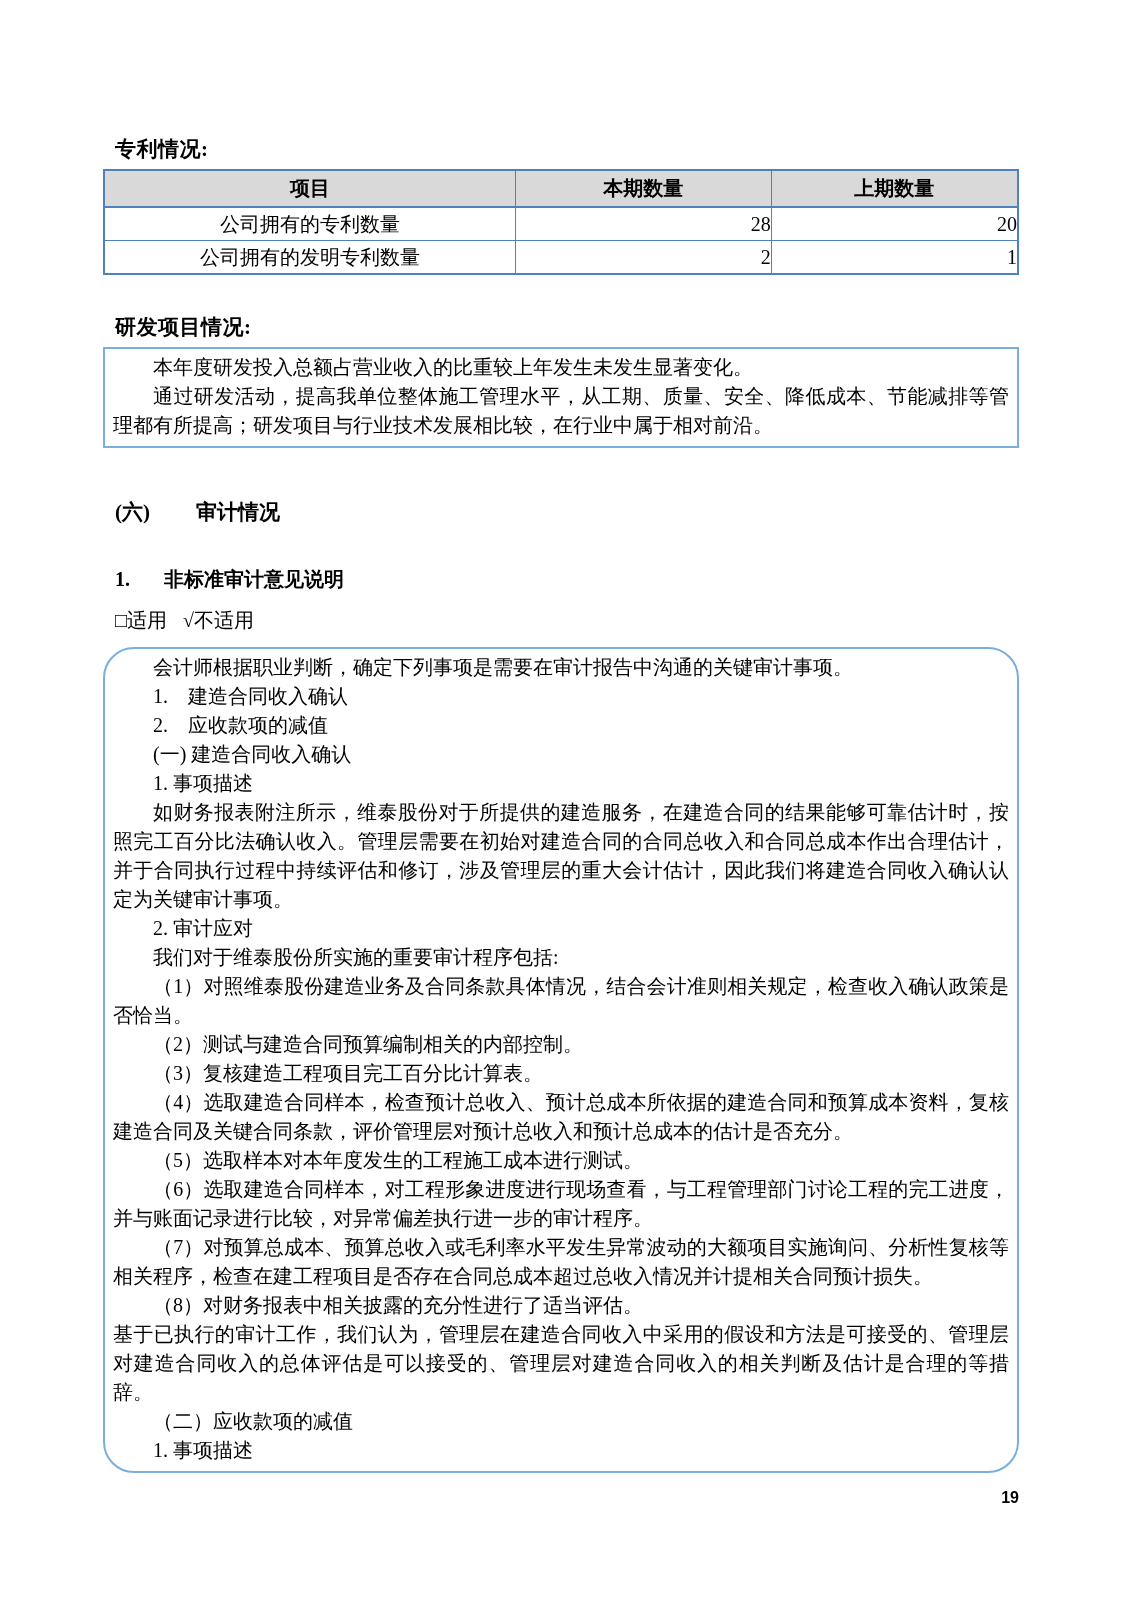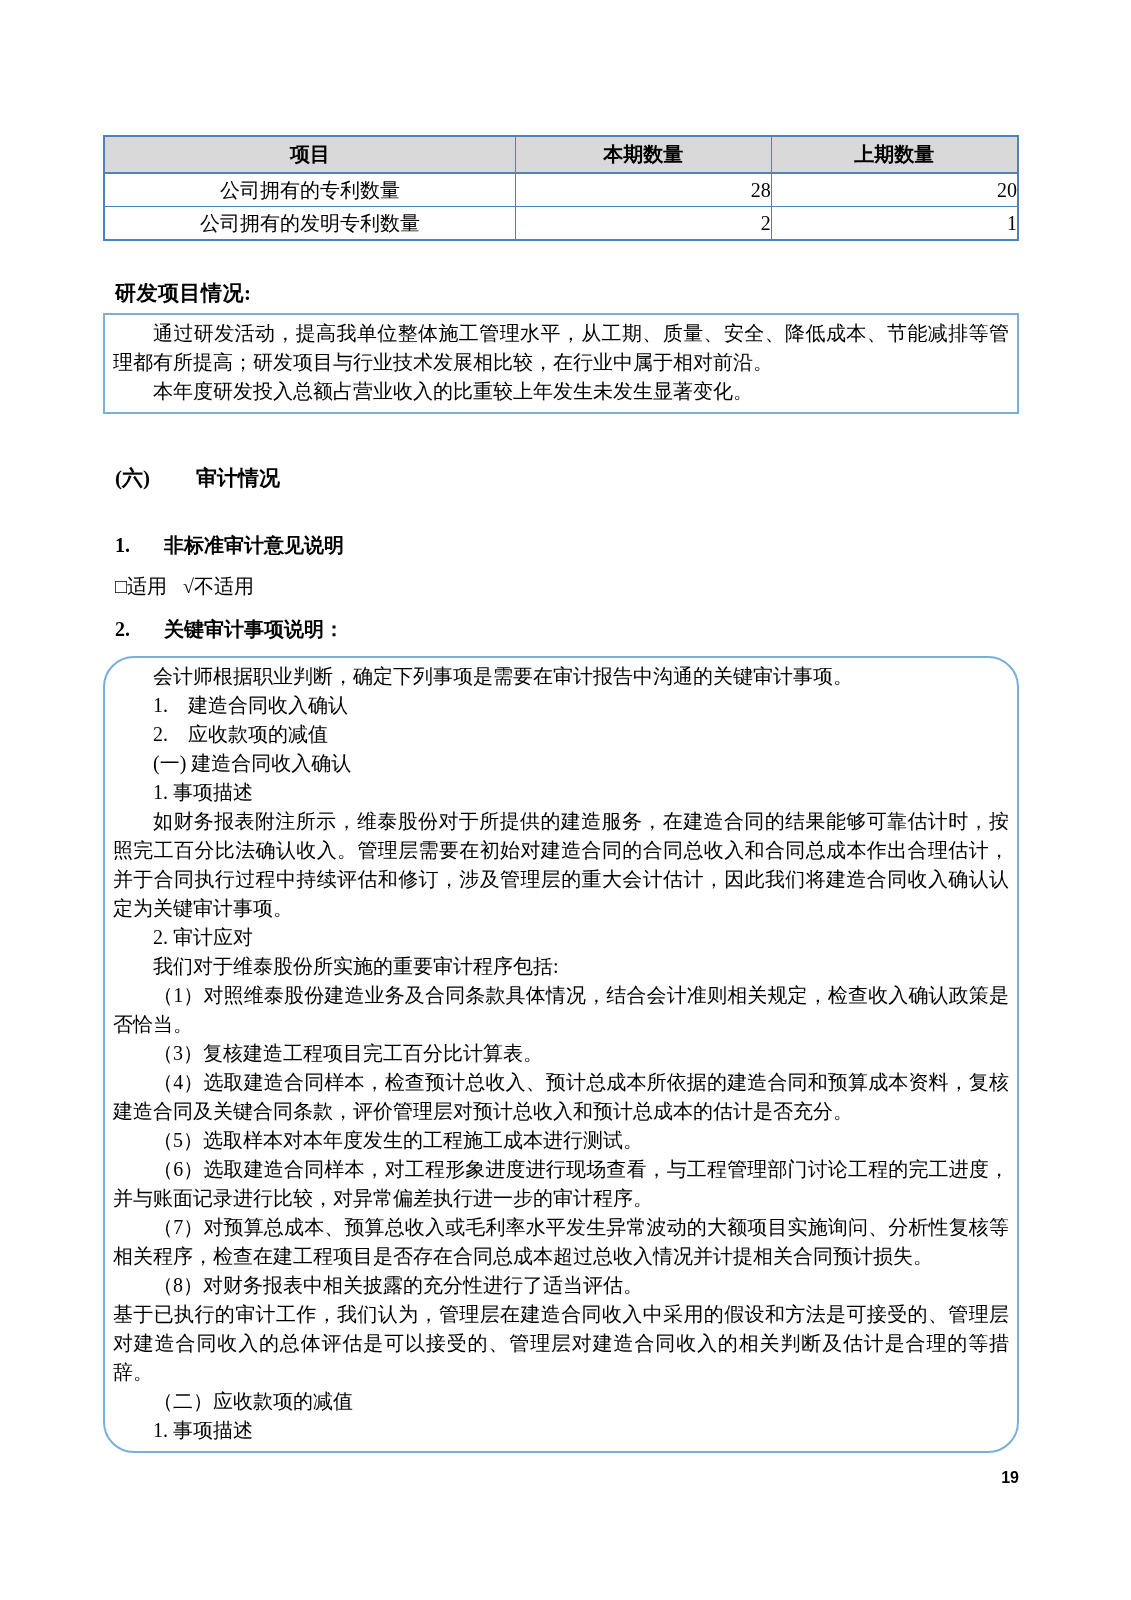--- a/index.html
+++ b/index.html
@@ -88,20 +88,21 @@
     font-family:Liberation Sans, sans-serif;
     font-size:16px;
     font-weight:600;
   }
 </style>
 </head>
 <body>
 
 <div class="page">
 
+  <div class="section-title">专利情况:</div>
 
   <table class="patent-table">
     <colgroup>
         <col class="c1">
         <col class="c2">
         <col class="c3">
       </colgroup>
     <thead>
       <tr>
         <th>项目</th>
@@ -119,50 +120,48 @@
         <td class="c-item">公司拥有的发明专利数量</td>
         <td class="c-num">2</td>
         <td class="c-num">1</td>
       </tr>
     </tbody>
   </table>
 
   <div class="section-title rd-title">研发项目情况:</div>
 
   <div class="blue-box rd-box">
+    <p class="ind">本年度研发投入总额占营业收入的比重较上年发生未发生显著变化。</p>
     <p class="ind">通过研发活动，提高我单位整体施工管理水平，从工期、质量、安全、降低成本、节能减排等管理都有所提高；研发项目与行业技术发展相比较，在行业中属于相对前沿。</p>
-    <p class="ind">本年度研发投入总额占营业收入的比重较上年发生未发生显著变化。</p>
   </div>
 
   <div class="heading-main">
     <span class="h-num">(六)</span><span class="h-title">审计情况</span>
   </div>
 
   <div class="heading-sub">
     <span class="h-num2">1.</span><span class="h-title2">非标准审计意见说明</span>
   </div>
 
   <div class="check-line">
     <span>□</span><span>适用</span><span class="gap">√</span><span>不适用</span>
   </div>
 
-  <div class="heading-sub second">
-    <span class="h-num2">2.</span><span class="h-title2">关键审计事项说明：</span>
-  </div>
 
   <div class="blue-box big-box">
     <p class="ind">会计师根据职业判断，确定下列事项是需要在审计报告中沟通的关键审计事项。</p>
     <p class="ind">1.　建造合同收入确认</p>
     <p class="ind">2.　应收款项的减值</p>
     <p class="ind">(一) 建造合同收入确认</p>
     <p class="ind">1. 事项描述</p>
     <p class="ind">如财务报表附注所示，维泰股份对于所提供的建造服务，在建造合同的结果能够可靠估计时，按照完工百分比法确认收入。管理层需要在初始对建造合同的合同总收入和合同总成本作出合理估计，并于合同执行过程中持续评估和修订，涉及管理层的重大会计估计，因此我们将建造合同收入确认认定为关键审计事项。</p>
     <p class="ind">2. 审计应对</p>
     <p class="ind">我们对于维泰股份所实施的重要审计程序包括:</p>
     <p class="ind">（1）对照维泰股份建造业务及合同条款具体情况，结合会计准则相关规定，检查收入确认政策是否恰当。</p>
+    <p class="ind">（2）测试与建造合同预算编制相关的内部控制。</p>
     <p class="ind">（3）复核建造工程项目完工百分比计算表。</p>
     <p class="ind">（4）选取建造合同样本，检查预计总收入、预计总成本所依据的建造合同和预算成本资料，复核建造合同及关键合同条款，评价管理层对预计总收入和预计总成本的估计是否充分。</p>
     <p class="ind">（5）选取样本对本年度发生的工程施工成本进行测试。</p>
     <p class="ind">（6）选取建造合同样本，对工程形象进度进行现场查看，与工程管理部门讨论工程的完工进度，并与账面记录进行比较，对异常偏差执行进一步的审计程序。</p>
     <p class="ind">（7）对预算总成本、预算总收入或毛利率水平发生异常波动的大额项目实施询问、分析性复核等相关程序，检查在建工程项目是否存在合同总成本超过总收入情况并计提相关合同预计损失。</p>
     <p class="ind">（8）对财务报表中相关披露的充分性进行了适当评估。</p>
     <p>基于已执行的审计工作，我们认为，管理层在建造合同收入中采用的假设和方法是可接受的、管理层对建造合同收入的总体评估是可以接受的、管理层对建造合同收入的相关判断及估计是合理的等措辞。</p>
     <p class="ind">（二）应收款项的减值</p>
     <p class="ind">1. 事项描述</p>
   </div>

